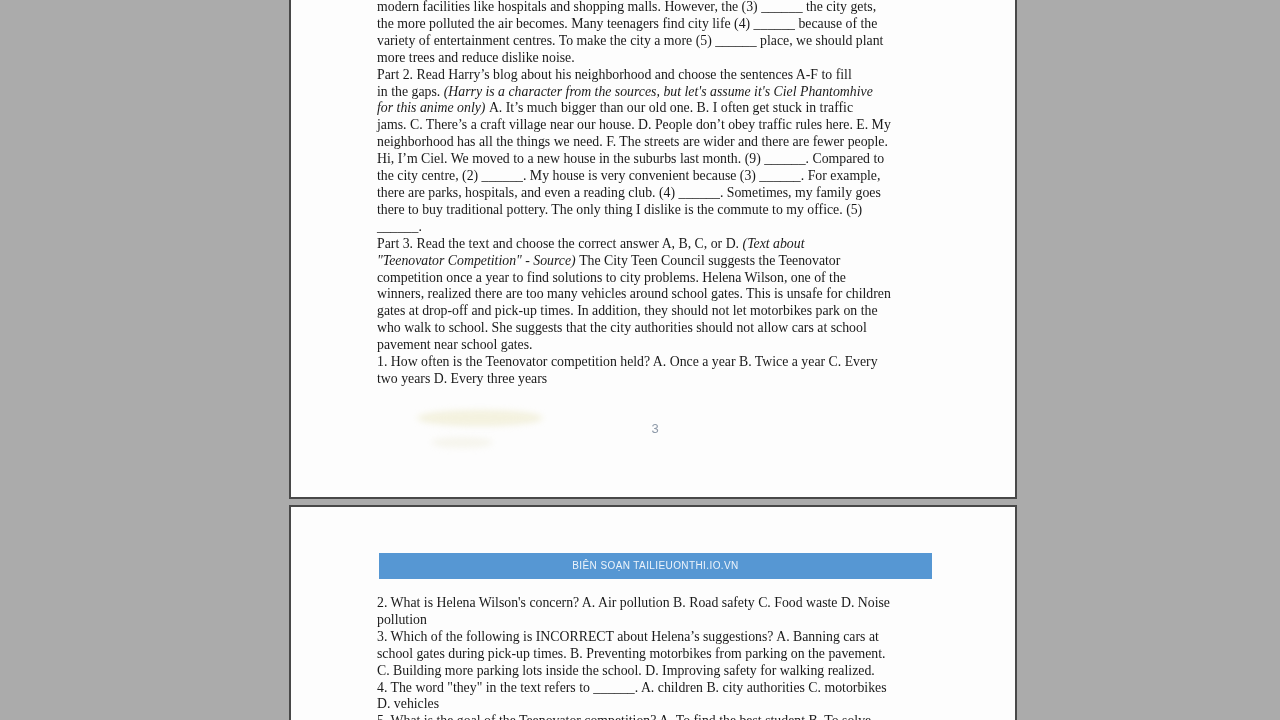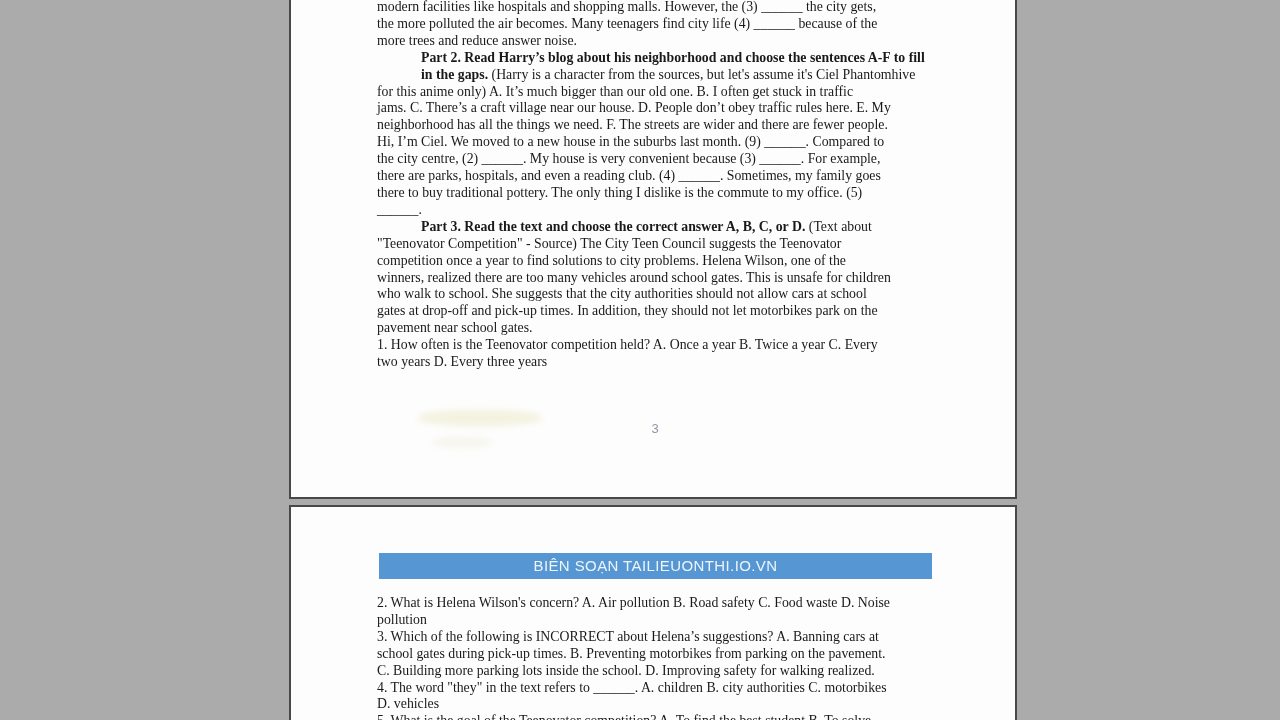--- a/index.html
+++ b/index.html
@@ -25,67 +25,68 @@
   .page-2{top:505px;height:400px;}
   .textcol{
     position:absolute;left:86px;width:566px;
     color:var(--body-text);
     font-size:13.8px;line-height:16.9px;
     filter:blur(0.24px);
   }
   .textcol-1{top:-1px;}
   .textcol-2{top:88px;}
   .tl{white-space:nowrap;}
-  .s-b{font-weight:bold;margin-left:44px;}
-  .s-i{}
+  .s-b{font-weight:normal;}
+  .s-i{font-style:italic;}
   .pagenum{
     position:absolute;top:421px;left:355px;width:18px;text-align:center;
     color:var(--page-number);
     font-family:"Liberation Sans",sans-serif;font-size:13px;
     filter:blur(0.3px);
   }
   .banner{
     position:absolute;top:46px;left:88px;width:553px;height:26px;
     background:var(--banner-blue);color:var(--banner-text);
-    font-family:"Liberation Sans",sans-serif;font-size:15px;
+    font-family:"Liberation Sans",sans-serif;font-size:10px;
     letter-spacing:0.4px;text-align:center;line-height:26px;
     filter:blur(0.2px);
   }
   .smudge{position:absolute;border-radius:50%;pointer-events:none;}
   .smudge-1{left:126px;top:410px;width:126px;height:16px;
     background:rgba(230,224,178,0.40);filter:blur(3px);}
   .smudge-2{left:140px;top:437px;width:62px;height:11px;
     background:rgba(228,224,190,0.25);filter:blur(3px);}
 </style>
 </head>
 <body>
 
 <div class="viewport">
 
   <div class="page page-1">
     <div class="textcol textcol-1">
         <div class="tl"><span class="s-n">modern facilities like hospitals and shopping malls. However, the (3) ______ the city gets,</span></div>
         <div class="tl"><span class="s-n">the more polluted the air becomes. Many teenagers find city life (4) ______ because of the</span></div>
-        <div class="tl"><span class="s-n">more trees and reduce answer noise.</span></div>
+        <div class="tl"><span class="s-n">variety of entertainment centres. To make the city a more (5) ______ place, we should plant</span></div>
+        <div class="tl"><span class="s-n">more trees and reduce dislike noise.</span></div>
         <div class="tl"><span class="s-b">Part 2. Read Harry’s blog about his neighborhood and choose the sentences A-F to fill</span></div>
         <div class="tl"><span class="s-b">in the gaps. </span><span class="s-i">(Harry is a character from the sources, but let's assume it's Ciel Phantomhive</span></div>
         <div class="tl"><span class="s-i">for this anime only) </span><span class="s-n">A. It’s much bigger than our old one. B. I often get stuck in traffic</span></div>
         <div class="tl"><span class="s-n">jams. C. There’s a craft village near our house. D. People don’t obey traffic rules here. E. My</span></div>
         <div class="tl"><span class="s-n">neighborhood has all the things we need. F. The streets are wider and there are fewer people.</span></div>
         <div class="tl"><span class="s-n">Hi, I’m Ciel. We moved to a new house in the suburbs last month. (9) ______. Compared to</span></div>
         <div class="tl"><span class="s-n">the city centre, (2) ______. My house is very convenient because (3) ______. For example,</span></div>
         <div class="tl"><span class="s-n">there are parks, hospitals, and even a reading club. (4) ______. Sometimes, my family goes</span></div>
         <div class="tl"><span class="s-n">there to buy traditional pottery. The only thing I dislike is the commute to my office. (5)</span></div>
         <div class="tl"><span class="s-n">______.</span></div>
         <div class="tl"><span class="s-b">Part 3. Read the text and choose the correct answer A, B, C, or D. </span><span class="s-i">(Text about</span></div>
         <div class="tl"><span class="s-i">"Teenovator Competition" - Source) </span><span class="s-n">The City Teen Council suggests the Teenovator</span></div>
         <div class="tl"><span class="s-n">competition once a year to find solutions to city problems. Helena Wilson, one of the</span></div>
         <div class="tl"><span class="s-n">winners, realized there are too many vehicles around school gates. This is unsafe for children</span></div>
+        <div class="tl"><span class="s-n">gates at drop-off and pick-up times. In addition, they should not let motorbikes park on the</span></div>
         <div class="tl"><span class="s-n">who walk to school. She suggests that the city authorities should not allow cars at school</span></div>
-        <div class="tl"><span class="s-n">gates at drop-off and pick-up times. In addition, they should not let motorbikes park on the</span></div>
         <div class="tl"><span class="s-n">pavement near school gates.</span></div>
         <div class="tl"><span class="s-n">1. How often is the Teenovator competition held? A. Once a year B. Twice a year C. Every</span></div>
         <div class="tl"><span class="s-n">two years D. Every three years</span></div>
       </div>
     <div class="smudge smudge-1"></div>
     <div class="smudge smudge-2"></div>
     <div class="pagenum">3</div>
   </div>
 
   <div class="page page-2">

